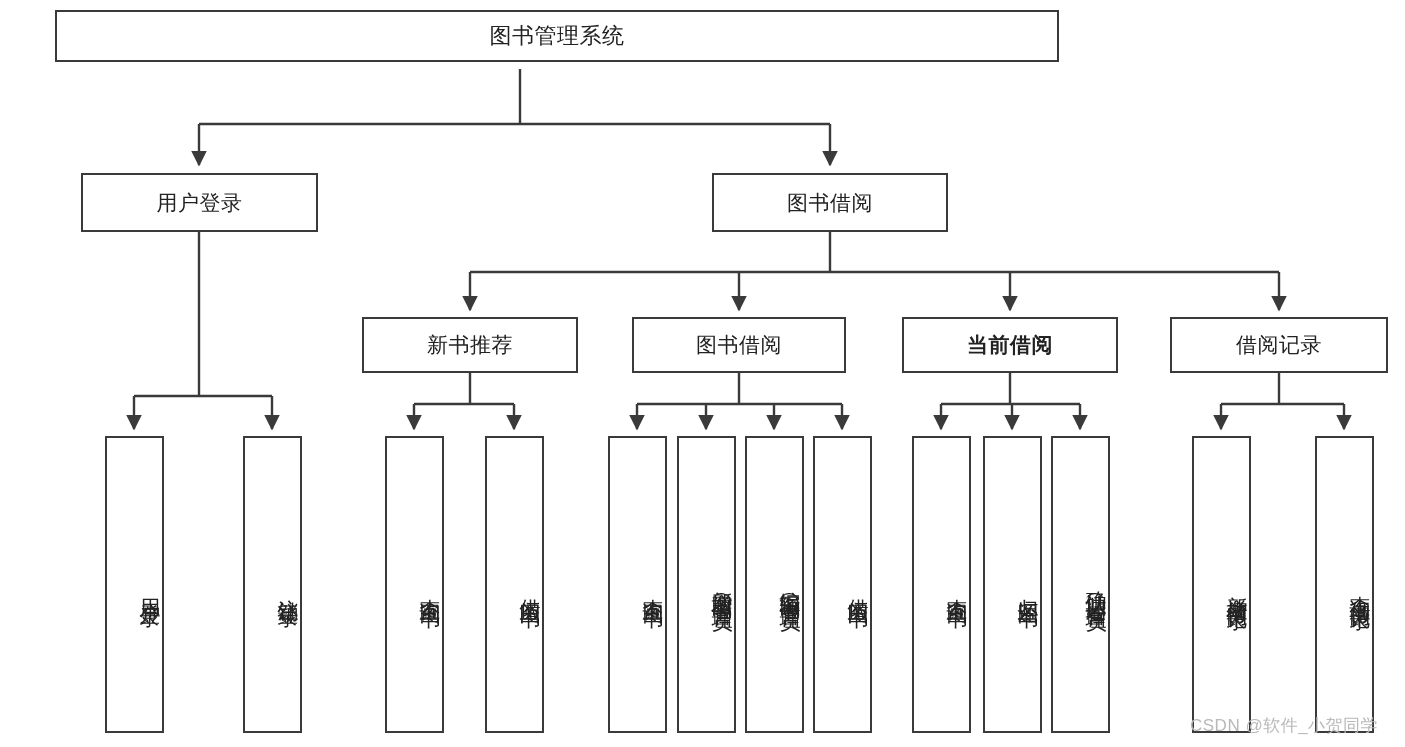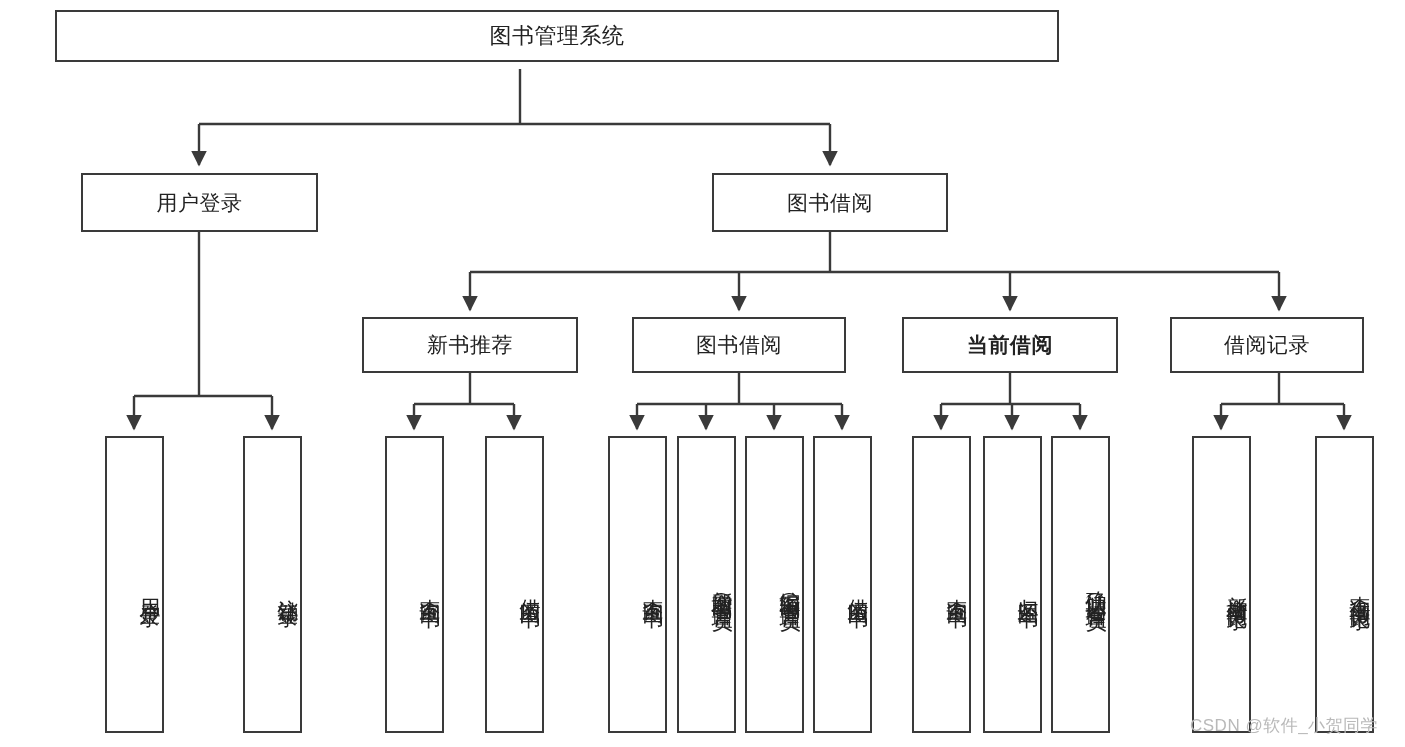--- a/index.html
+++ b/index.html
@@ -139,21 +139,21 @@
 
   <div class="node node-h" style="left:362px; top:317px; width:216px; height:56px;">
     <span>新书推荐</span>
   </div>
   <div class="node node-h" style="left:632px; top:317px; width:214px; height:56px;">
     <span>图书借阅</span>
   </div>
   <div class="node node-h" style="left:902px; top:317px; width:216px; height:56px;font-weight:bold;">
     <span>当前借阅</span>
   </div>
-  <div class="node node-h" style="left:1170px; top:317px; width:194px; height:56px;justify-content:center;">
+  <div class="node node-h" style="left:1170px; top:317px; width:218px; height:56px;justify-content:center;">
     <span>借阅记录</span>
   </div>
 
   <div class="node node-v" style="left:105px; top:436px; width:59px; height:297px;">
     <span class="vlabel">用户登录</span>
   </div>
   <div class="node node-v" style="left:243px; top:436px; width:59px; height:297px;">
     <span class="vlabel">注销登录</span>
   </div>
   <div class="node node-v" style="left:385px; top:436px; width:59px; height:297px;">

